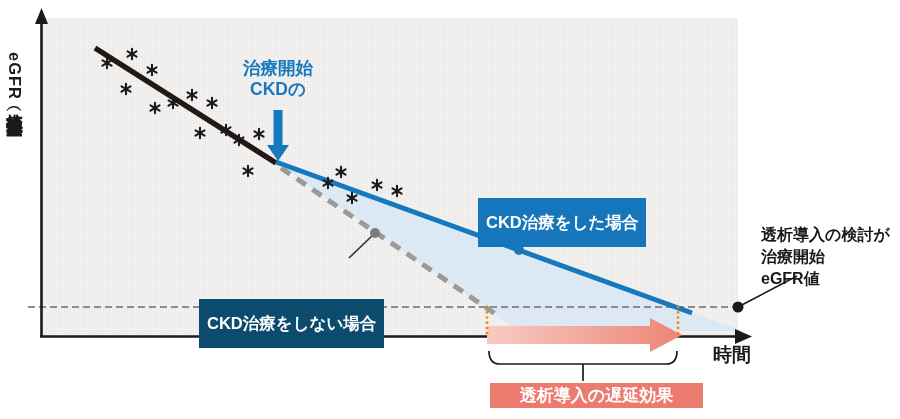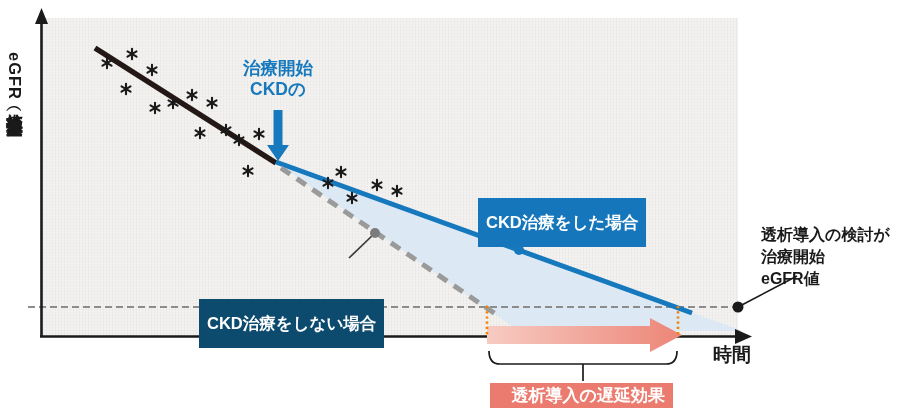--- a/index.html
+++ b/index.html
@@ -13,22 +13,22 @@
   #figure-canvas{position:absolute;left:0;top:0;width:900px;height:419px;}
   .lbl{position:absolute;white-space:nowrap;}
   #y-axis-label{left:4px;top:52px;writing-mode:vertical-rl;text-orientation:mixed;
                 font-size:16.5px;font-weight:600;color:#1a1a1a;letter-spacing:1px;}
   #treatment-start-label{left:230px;top:58px;width:96px;text-align:center;
                          color:#1678BD;font-weight:bold;font-size:17.5px;line-height:21px;}
   .tagbox{color:#fff;font-weight:bold;font-size:16.5px;line-height:21px;padding:14px 8px;}
   #treated-label{left:478px;top:198px;background:#1576BB;}
   #untreated-label{left:199px;top:256px;background:#0c4a6e;margin-top:43px;}
   #threshold-note{left:761px;top:204px;font-size:16px;font-weight:bold;color:#1a1a1a;line-height:22px;margin-top:20px;}
-  #delay-label{left:490px;top:383px;width:167px;text-align:right;background:#EC7B6F;
-               color:#fff;font-weight:bold;font-size:17px;line-height:21px;padding:2px 8px;}
+  #delay-label{left:490px;top:383px;width:167px;text-align:center;background:#EC7B6F;
+               color:#fff;font-weight:bold;font-size:17px;line-height:21px;padding:2px 23px;}
   #x-axis-label{left:713px;top:342px;font-size:19px;font-weight:bold;color:#1a1a1a;}
 </style>
 </head>
 <body>
 
 <div id="figure">
   <div id="plot-bg"></div>
 
   <svg id="figure-canvas" viewBox="0 0 900 419" xmlns="http://www.w3.org/2000/svg">
       <defs>

